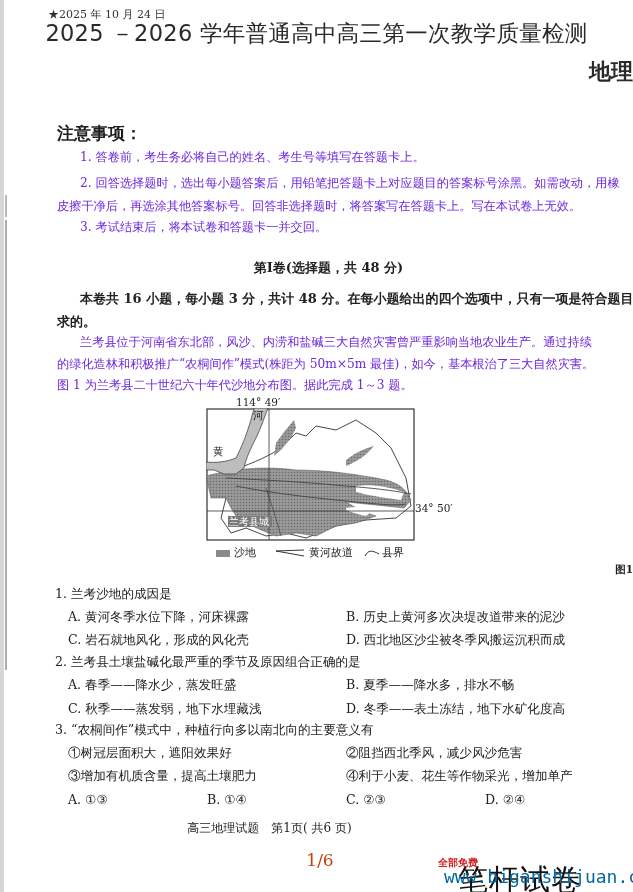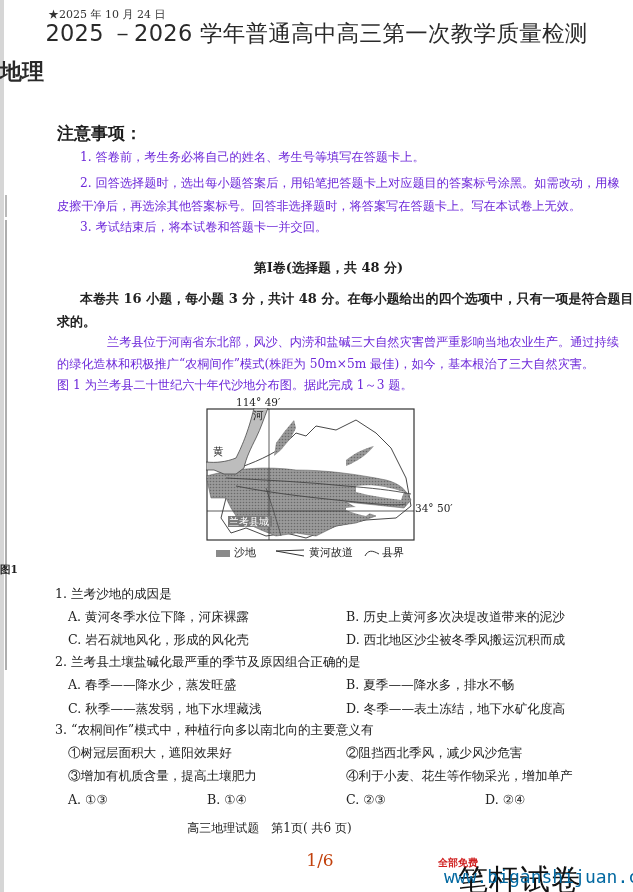--- a/index.html
+++ b/index.html
@@ -18,35 +18,35 @@
       position: absolute; left: 5px; top: 220px; width: 2px; height: 450px;
       background: #8a8a8a; opacity: 0.7;
     }
     .binding2 {
       position: absolute; left: 5px; top: 195px; width: 2px; height: 22px;
       background: #8a8a8a; opacity: 0.6;
     }
     .abs { position: absolute; white-space: nowrap; }
     .date { left: 48px; top: 7px; font-size: 11px; color: #333; }
     .title { left: 0; width: 633px; text-align: center; top: 18px; font-size: 22.5px; color: #2a2a2a; letter-spacing: 0.3px; font-family: "DejaVu Sans", sans-serif; }
-    .subject { left: 0; width: 633px; text-align: left; top: 57px; font-size: 22px; font-weight: bold; color: #2a2a2a; font-family: "DejaVu Sans", sans-serif; }
+    .subject { left: 0; width: 633px; text-align: right; top: 57px; font-size: 22px; font-weight: bold; color: #2a2a2a; font-family: "DejaVu Sans", sans-serif; }
     .notice-title { left: 57px; top: 122px; font-size: 17px; font-weight: bold; }
     .p { font-size: 12.2px; color: #6d28d9; }
     .section-title { left: 0; width: 633px; text-align: center; top: 259px; font-size: 13px; font-weight: bold; margin-left: 12px; }
     .instr { font-size: 13px; font-weight: bold; color: #222; }
     .q { font-size: 12.6px; color: #222; }
     .opt { font-size: 12.6px; color: #222; }
     .footer { left: 0; width: 539px; text-align: center; top: 820px; font-size: 12px; color: #222; }
     .pagenum { left: 320px; top: 850px; font-size: 17px; color: #c2410c; transform: translateX(-50%); }
     .brand { left: 458px; top: 860px; font-size: 30px; font-family: "DejaVu Sans", sans-serif; color: #111; letter-spacing: 1px; }
     .brand-tag { left: 438px; top: 856px; font-size: 10px; color: #d02020; font-family: "DejaVu Sans", sans-serif; font-weight: bold; }
     .brand-url { left: 444px; top: 866px; font-size: 18px; font-family: "DejaVu Sans Mono", "Liberation Mono", monospace; color: #0369a1; }
     .map { position: absolute; left: 206px; top: 408px; }
     .legend { position: absolute; top: 545px; font-size: 11px; color: #222; }
-    .fig-label { left: 0; width: 633px; text-align: left; top: 563px; font-size: 10.5px; font-weight: bold; }
+    .fig-label { left: 0; width: 633px; text-align: right; top: 563px; font-size: 10.5px; font-weight: bold; }
   </style>
 </head>
 <body>
 
 <div class="page"></div>
 <div class="binding2"></div>
 <div class="binding"></div>
 
 <div class="abs date">★2025 年 10 月 24 日</div>
 <div class="abs title">2025 －2026 学年普通高中高三第一次教学质量检测</div>
@@ -55,21 +55,21 @@
 <div class="abs notice-title">注意事项：</div>
 <div class="abs p" style="left:80px; top:149px;">1. 答卷前，考生务必将自己的姓名、考生号等填写在答题卡上。</div>
 <div class="abs p" style="left:80px; top:175px;">2. 回答选择题时，选出每小题答案后，用铅笔把答题卡上对应题目的答案标号涂黑。如需改动，用橡</div>
 <div class="abs p" style="left:57px; top:198px;">皮擦干净后，再选涂其他答案标号。回答非选择题时，将答案写在答题卡上。写在本试卷上无效。</div>
 <div class="abs p" style="left:80px; top:219px;">3. 考试结束后，将本试卷和答题卡一并交回。</div>
 
 <div class="abs section-title">第Ⅰ卷(选择题，共 48 分)</div>
 <div class="abs instr" style="left:80px; top:290px;">本卷共 16 小题，每小题 3 分，共计 48 分。在每小题给出的四个选项中，只有一项是符合题目要</div>
 <div class="abs instr" style="left:57px; top:313px;">求的。</div>
 
-<div class="abs p" style="left:80px; top:334px;margin-left:27px;">兰考县位于河南省东北部，风沙、内涝和盐碱三大自然灾害曾严重影响当地农业生产。通过持续</div>
+<div class="abs p" style="left:80px; top:334px;">兰考县位于河南省东北部，风沙、内涝和盐碱三大自然灾害曾严重影响当地农业生产。通过持续</div>
 <div class="abs p" style="left:57px; top:356px;">的绿化造林和积极推广“农桐间作”模式(株距为 50m×5m 最佳)，如今，基本根治了三大自然灾害。</div>
 <div class="abs p" style="left:57px; top:377px;">图 1 为兰考县二十世纪六十年代沙地分布图。据此完成 1～3 题。</div>
 
 <div class="abs" style="left:236px; top:396px; font-size:10.5px;">114°  49′</div>
 <div class="abs" style="left:415px; top:502px; font-size:10.5px;">34°  50′</div>
 
 <svg class="map" width="210" height="133" viewBox="0 0 210 133">
   <defs>
     <pattern id="dots" width="3" height="3" patternUnits="userSpaceOnUse">
       <rect width="3" height="3" fill="#9a9a9a"></rect>

